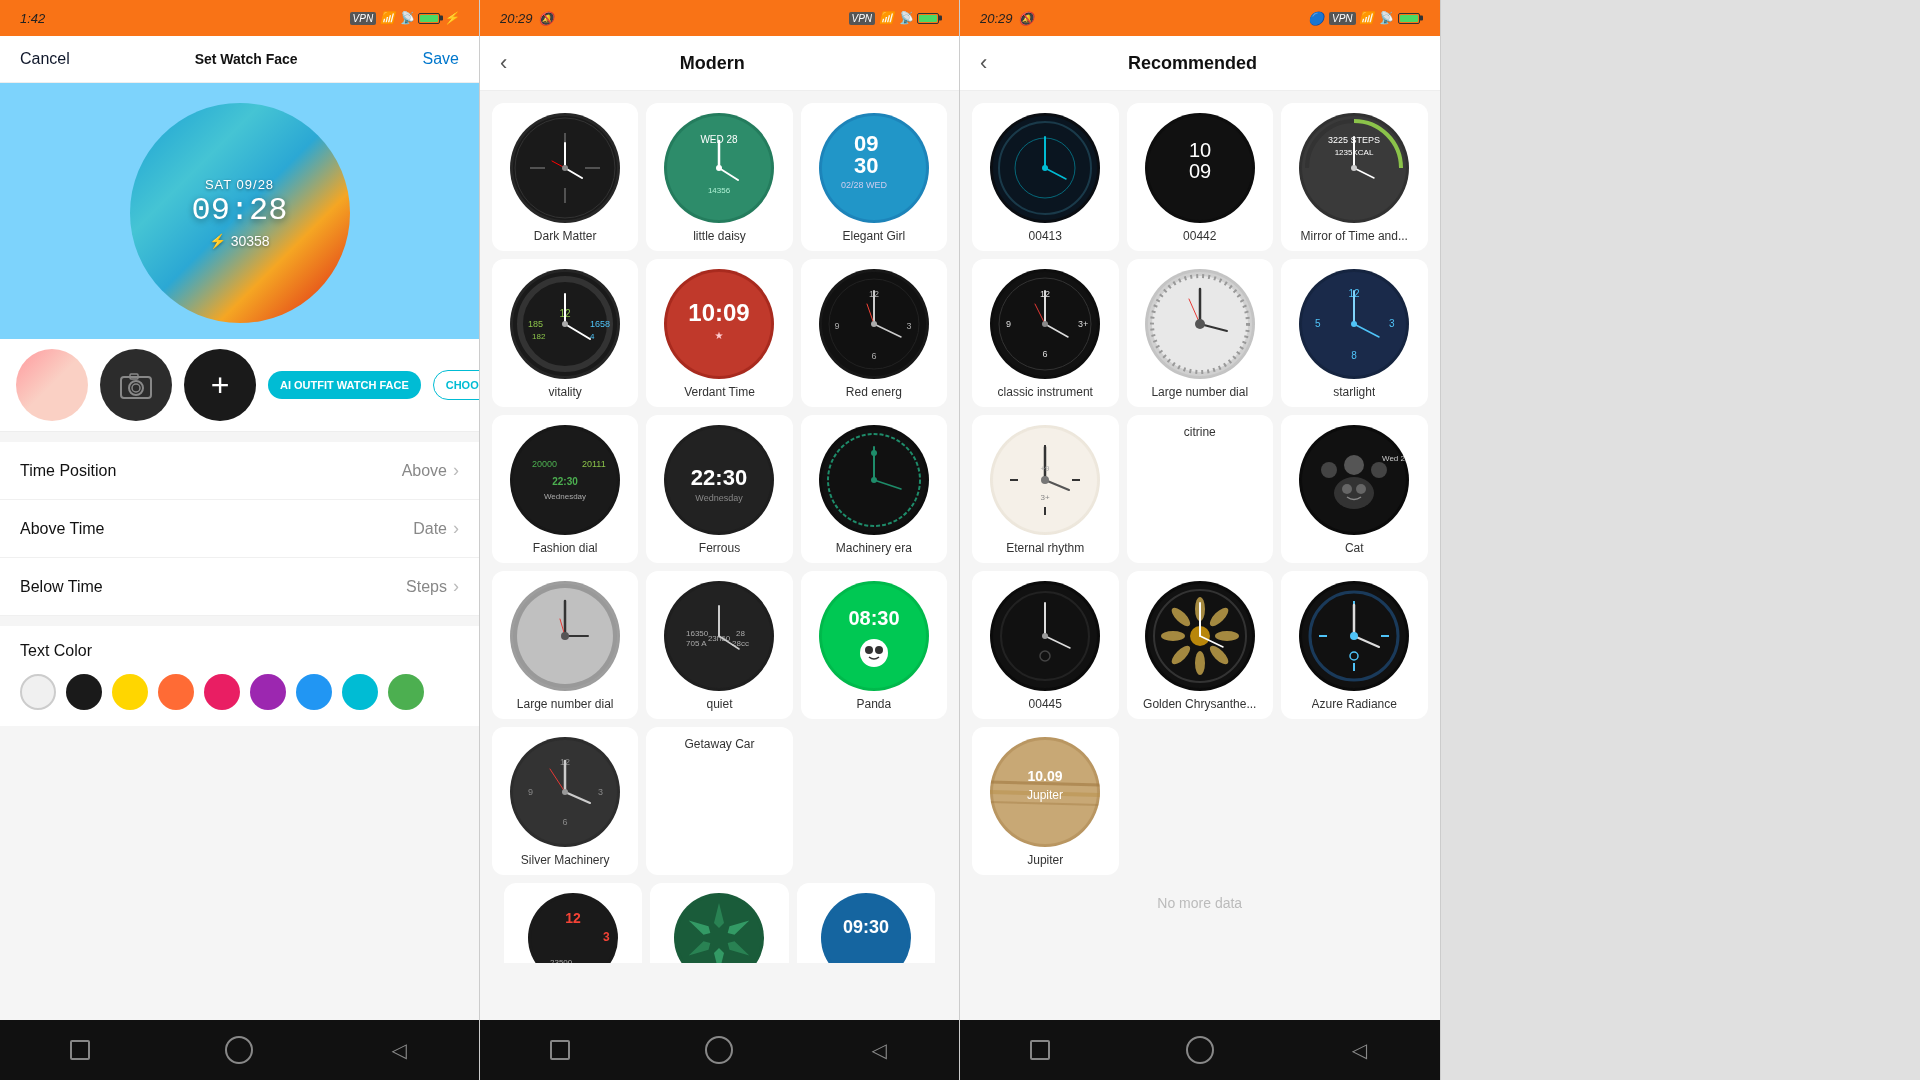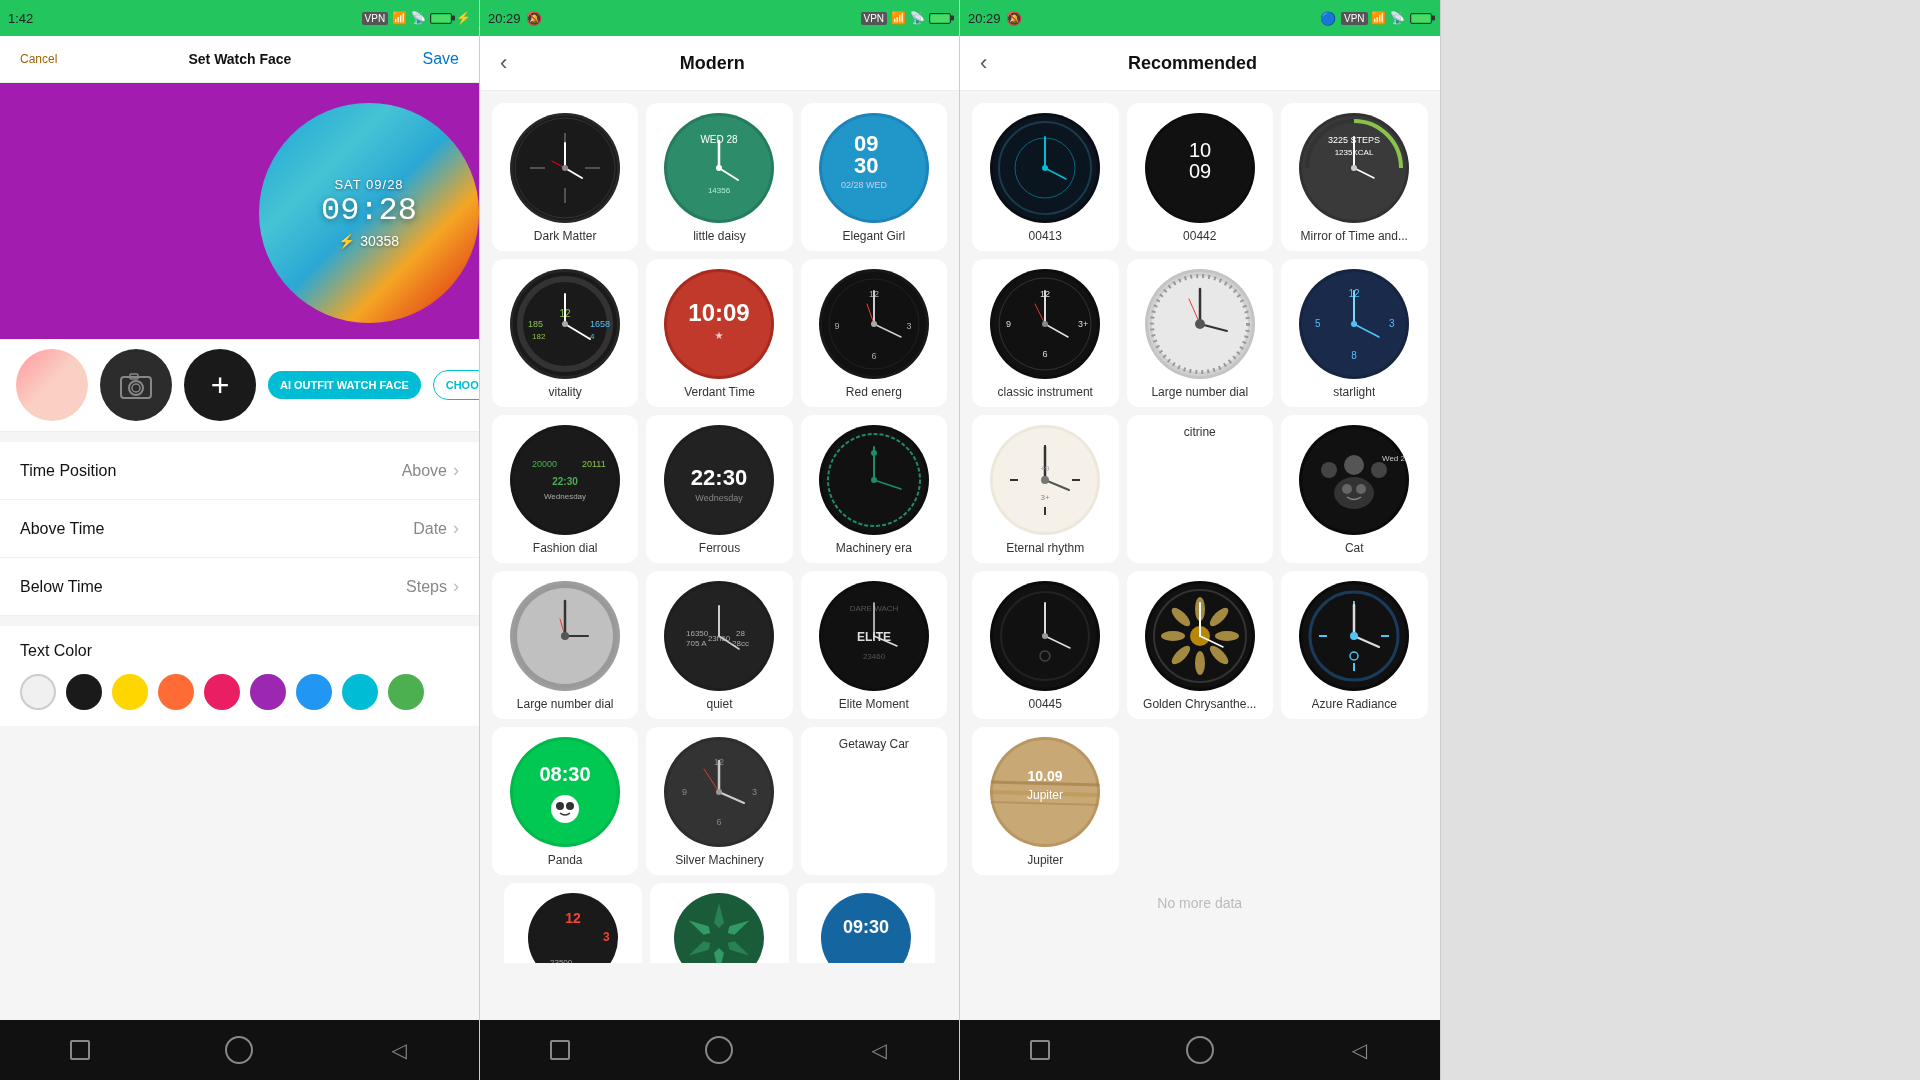--- a/index.html
+++ b/index.html
@@ -21,28 +21,29 @@
       flex-direction: column;
       position: relative;
       border-right: 1px solid #ccc;
       overflow: hidden;
     }
     .phone-panel:last-child { border-right: none; }
 
     
     .status-bar {
       height: 36px;
-      background: #22c55e;
+      background: #f97316;
       display: flex;
       align-items: center;
       justify-content: space-between;
-      padding: 0 8px;
+      padding: 0 20px;
       font-size: 13px;
       color: #222;
       flex-shrink: 0;
+      font-style: italic;
     }
     .status-left { display: flex; align-items: center; gap: 6px; font-weight: 500; }
     .status-right { display: flex; align-items: center; gap: 4px; font-size: 12px; }
     .battery-bar {
       width: 22px; height: 11px; border: 1.5px solid #333; border-radius: 2px; position: relative;
       display: flex; align-items: center;
     }
     .battery-fill { height: 7px; background: #4cd964; border-radius: 1px; margin: 0 1px; }
     .battery-tip {
       width: 3px; height: 5px; background: #333; border-radius: 0 1px 1px 0;
@@ -52,29 +53,29 @@
     
     .header {
       background: #fff;
       padding: 14px 20px;
       display: flex;
       align-items: center;
       justify-content: space-between;
       border-bottom: 1px solid #eee;
       flex-shrink: 0;
     }
-    .header-cancel { color: #a16207; font-size: 12px; }
+    .header-cancel { color: #0f172a; font-size: 16px; }
     .header-title { font-size: 14px; font-weight: 600; color: #111; }
     .header-save { color: #07c; font-size: 16px; font-weight: 500; }
 
     .watch-preview-area {
-      background: #a21caf;
+      background: #7dd3fc;
       display: flex;
       flex-direction: column;
-      align-items: flex-end;
+      align-items: center;
       padding: 20px 0 16px;
       flex-shrink: 0;
     }
     .watch-face-large {
       width: 220px;
       height: 220px;
       border-radius: 50%;
       overflow: hidden;
       position: relative;
       background: linear-gradient(135deg, #1a9fd4 0%, #45c4d4 30%, #2ba8d4 50%, #f5a623 70%, #e8601c 85%, #1a9fd4 100%);
@@ -574,33 +575,20 @@
             <text x="72" y="55" fill="#aaa" font-size="8">28</text>
             <text x="68" y="65" fill="#aaa" font-size="8">28cc</text>
             <text x="55" y="60" text-anchor="middle" fill="#aaa" font-size="8">23h60</text>
             <line x1="55" y1="55" x2="55" y2="25" stroke="#ccc" stroke-width="2" stroke-linecap="round"></line>
             <line x1="55" y1="55" x2="75" y2="68" stroke="#ccc" stroke-width="1.5" stroke-linecap="round"></line>
           </svg>
         </div>
         <span class="watch-name">quiet</span>
       </div>
 
-      <div class="watch-item">
-        <div class="watch-thumb wf-elite">
-          <svg class="clock-svg" viewBox="0 0 110 110">
-            <circle cx="55" cy="55" r="52" fill="#111"></circle>
-            <text x="55" y="30" text-anchor="middle" fill="#555" font-size="8">DARE WACH</text>
-            <text x="55" y="60" text-anchor="middle" fill="#ddd" font-size="12" font-weight="bold">ELITE</text>
-            <text x="55" y="78" text-anchor="middle" fill="#555" font-size="8">23460</text>
-            <line x1="55" y1="55" x2="55" y2="22" stroke="#ddd" stroke-width="1.5" stroke-linecap="round"></line>
-            <line x1="55" y1="55" x2="78" y2="65" stroke="#ddd" stroke-width="1.5" stroke-linecap="round"></line>
-          </svg>
-        </div>
-        <span class="watch-name">Elite Moment</span>
-      </div>
 
       <div class="watch-item">
         <div class="watch-thumb wf-panda">
           <svg class="clock-svg" viewBox="0 0 110 110">
             <circle cx="55" cy="55" r="52" fill="#00c853"></circle>
             <text x="55" y="44" text-anchor="middle" fill="#fff" font-size="20" font-weight="bold">08:30</text>
             <circle cx="55" cy="72" r="14" fill="#fff"></circle>
             <circle cx="50" cy="69" r="4" fill="#333"></circle>
             <circle cx="60" cy="69" r="4" fill="#333"></circle>
             <path d="M50 76 Q55 80 60 76" fill="none" stroke="#333" stroke-width="1.5"></path>

